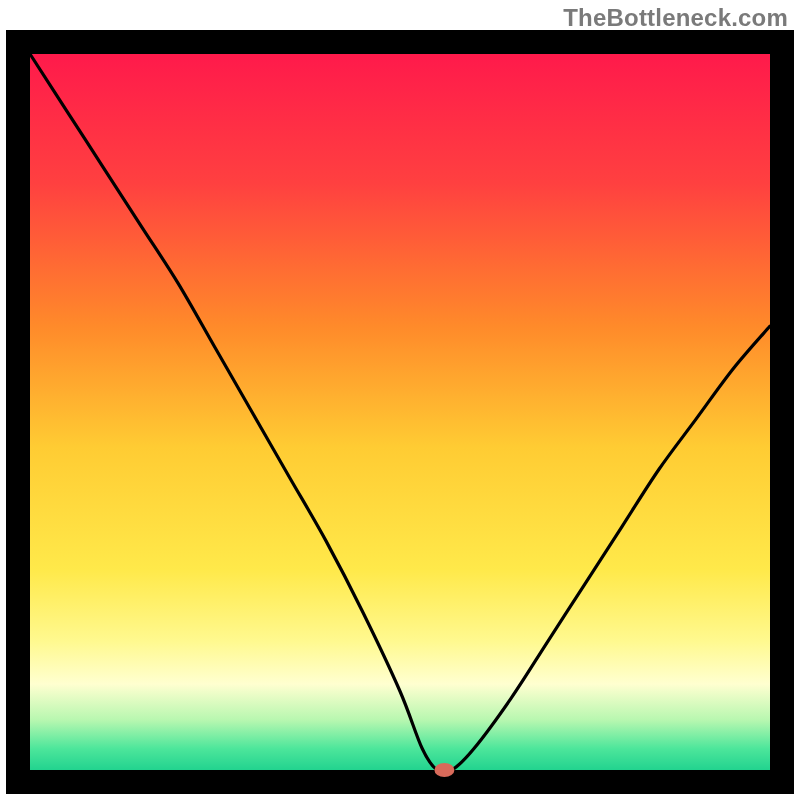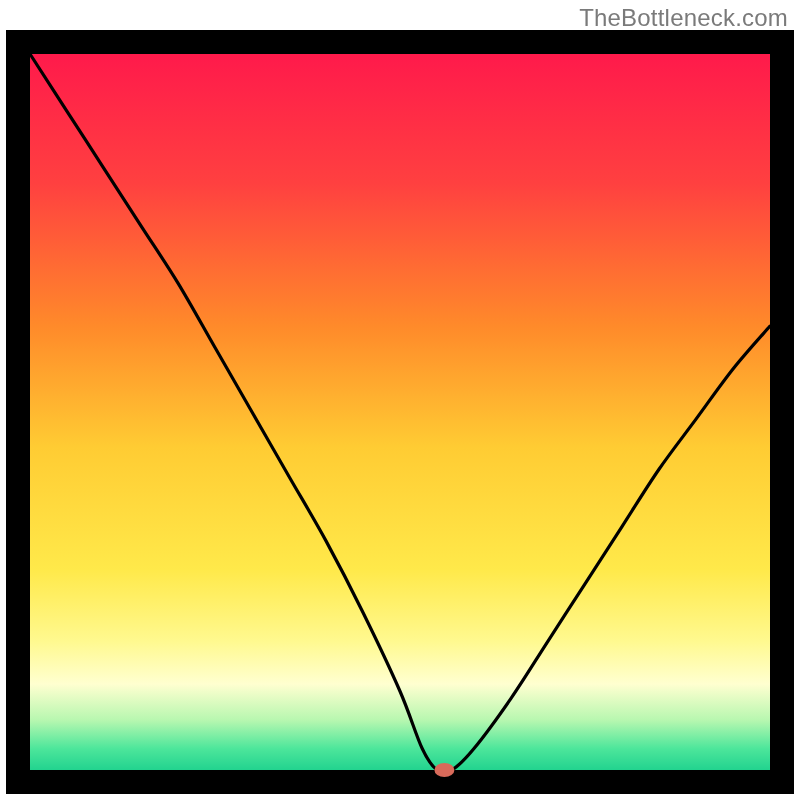--- a/index.html
+++ b/index.html
@@ -12,21 +12,21 @@
     position: relative;
     width: 800px;
     height: 800px;
   }
   .watermark {
     position: absolute;
     top: 4px;
     right: 12px;
     color: #7a7a7a;
     font-size: 24px;
-    font-weight: 400;
+    font-weight: 700;
     letter-spacing: 0.2px;
     text-align: right;
   }
   svg { display: block; }
 </style>
 </head>
 <body>
 
 <div class="stage">
   <div class="watermark">TheBottleneck.com</div>

